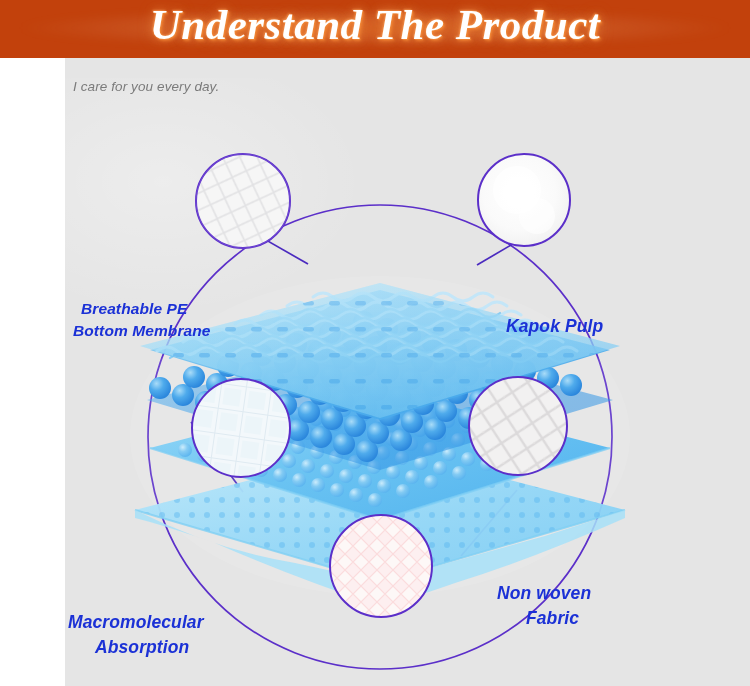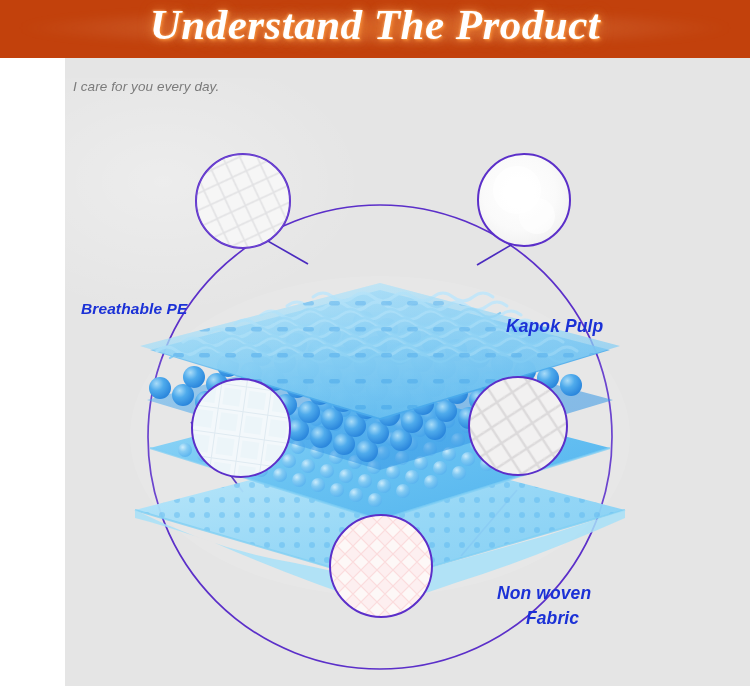--- a/index.html
+++ b/index.html
@@ -478,29 +478,34 @@
       <circle cx="176" cy="370" r="49" fill="url(#tex-bluegrid)" stroke="#5b2fc9" stroke-width="2"></circle>
     </g>
 
     <g>
       <circle cx="316" cy="508" r="51" fill="url(#tex-diamond)" stroke="#5b2fc9" stroke-width="2"></circle>
     </g>
   </svg>
 
   <div class="label" id="label-breathable">
     <span class="l1">Breathable PE</span>
+    <span class="l2">Bottom Membrane</span>
   </div>
 
   <div class="label" id="label-nonwoven">
     <span class="l1">Non woven</span>
     <span class="l2">Fabric</span>
   </div>
 
   <div class="label" id="label-kapok">
     <span class="l1">Kapok Pulp</span>
   </div>
 
   <div class="label" id="label-diamond">
     <span class="l1">Diamond Embossing</span>
   </div>
 
+  <div class="label" id="label-macro">
+    <span class="l1">Macromolecular</span>
+    <span class="l2">Absorption</span>
+  </div>
 
 </div>
 
 </body></html>

